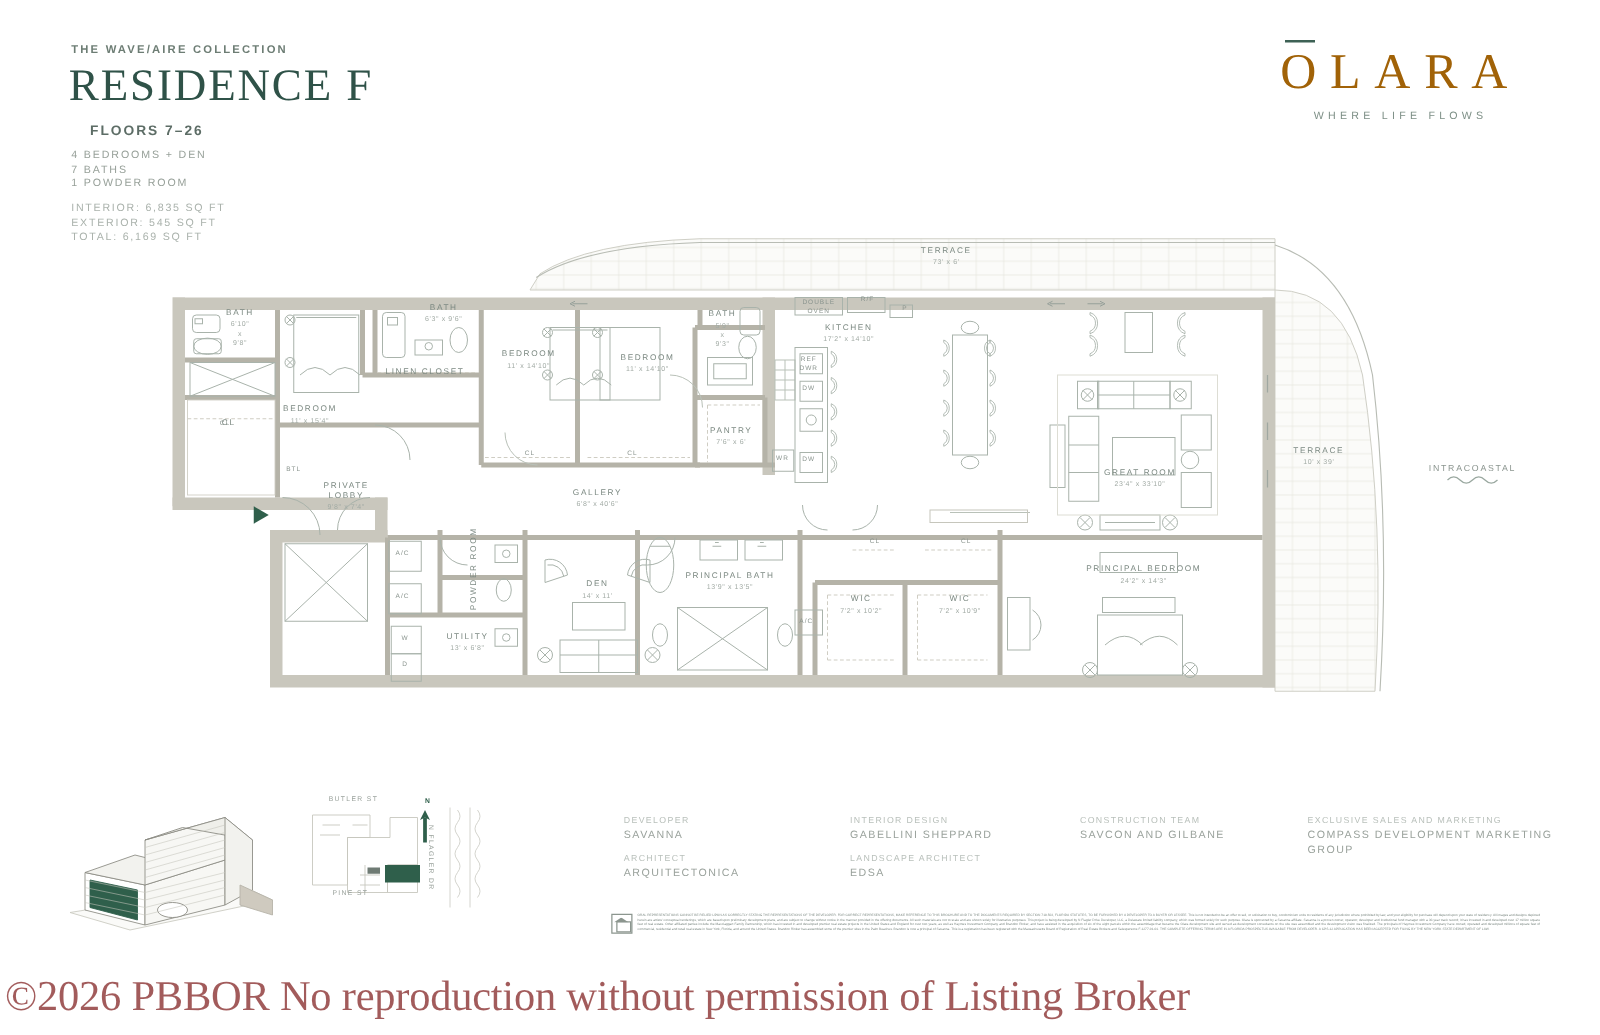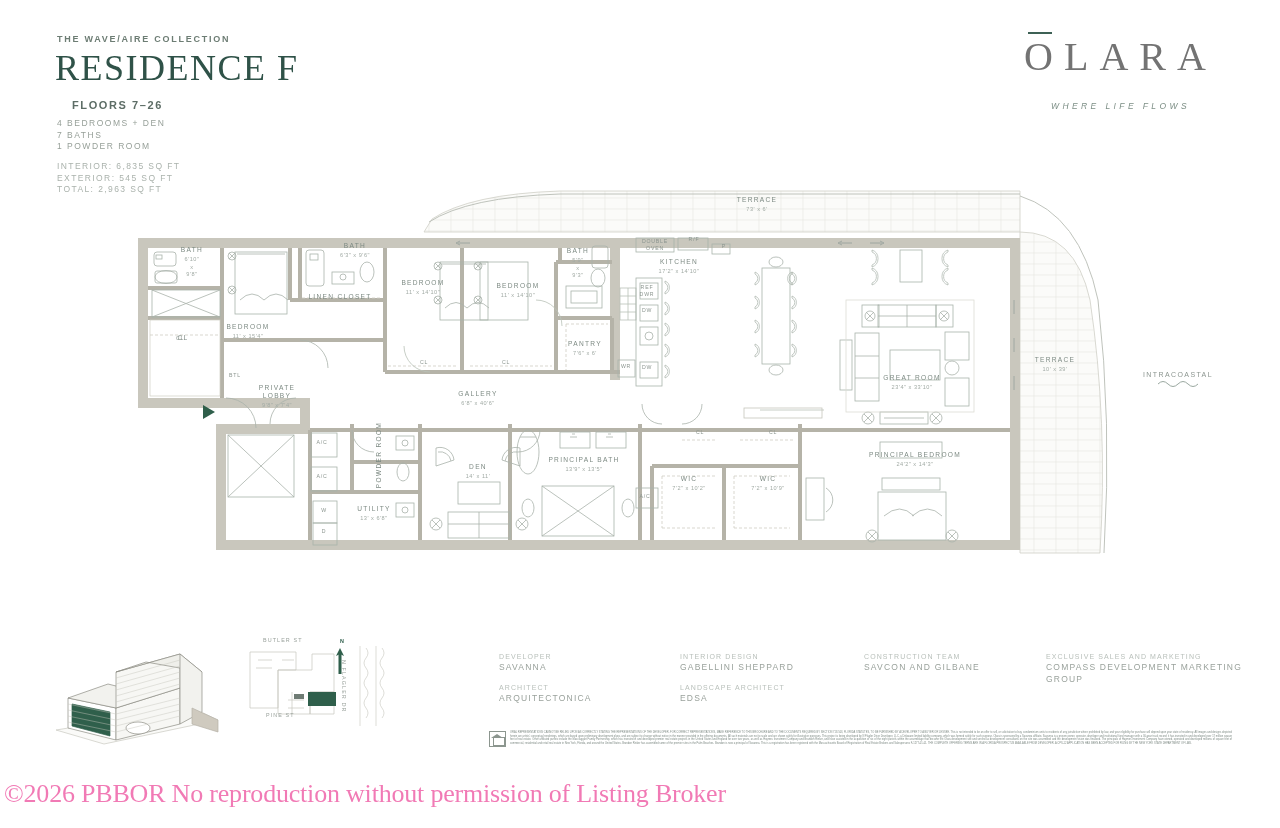--- a/index.html
+++ b/index.html
@@ -32,32 +32,31 @@
   }
   .areas {
     position:absolute; left:57px; top:161px;
     font-size:8.5px; letter-spacing:1.4px; color:#aab2ac; line-height:11.5px;
   }
 
   
   .logo-wrap { position:absolute; right:55px; top:34px; text-align:center; width:220px; }
   .logo-mark {
     font-family:"Liberation Serif", serif;
-    font-size:40px; letter-spacing:11px; color:#737373; line-height:46px;
+    font-size:40px; letter-spacing:11px; color:#a16207; line-height:46px;
     padding-left:11px;
   }
   .logo-mark .macron { position:relative; display:inline-block; }
   .logo-mark .macron::before {
     content:""; position:absolute; left:4px; right:12px; top:-2px;
     height:1.6px; background:#3d6155;
   }
   .logo-tag {
-    font-size:8.5px; letter-spacing:3.4px; color:#7d8f86; margin-top:21px;
+    font-size:8.5px; letter-spacing:3.4px; color:#7d8f86; margin-top:7px;
     padding-left:11px;
-    font-style:italic;
   }
 
   
   #plan { position:absolute; left:0; top:0; width:1280px; height:828px; }
   #plan text { font-family:"Liberation Sans", sans-serif; }
 
   
   .credits { position:absolute; top:652px; font-size:7px; letter-spacing:1.1px; }
   .credits .lbl { color:#b9c0bb; display:block; line-height:10px; }
   .credits .val { color:#9aa29c; display:block; line-height:11.5px; font-size:8.5px; letter-spacing:1.2px; }
@@ -84,21 +83,21 @@
   .eho::after {
     content:""; position:absolute; left:1px; top:2px; width:12px; height:4px;
     background:#8c968f;
     clip-path: polygon(50% 0%, 100% 100%, 0% 100%);
   }
 
   
   .watermark {
     position:absolute; left:4px; top:779px; width:1272px;
     font-family:"Liberation Serif", serif;
-    font-size:26px; color:#ec4899; opacity:0.72; white-space:nowrap;
+    font-size:34px; color:#7f1d1d; opacity:0.72; white-space:nowrap;
     letter-spacing:-0.2px;
   }
 
   
   .sitelabel { position:absolute; font-size:5.4px; letter-spacing:1.1px; color:#9aa29c; }
   .sitelabel.vert { transform:rotate(90deg); transform-origin:left top; }
 </style>
 </head>
 <body>
 
@@ -108,21 +107,21 @@
   <div class="residence">RESIDENCE F</div>
   <div class="floors">FLOORS 7–26</div>
   <div class="specs">
       <div>4 BEDROOMS + DEN</div>
       <div>7 BATHS</div>
       <div>1 POWDER ROOM</div>
     </div>
   <div class="areas">
       <div>INTERIOR: 6,835 SQ FT</div>
       <div>EXTERIOR: 545 SQ FT</div>
-      <div>TOTAL: 2,963 SQ FT</div>
+      <div>TOTAL: 6,169 SQ FT</div>
     </div>
 
   <div class="logo-wrap">
     <div class="logo-mark"><span class="macron">O</span><span>LARA</span></div>
     <div class="logo-tag">WHERE LIFE FLOWS</div>
   </div>
 
   <svg id="plan" viewBox="0 0 1280 828">
     <defs>
       <pattern id="tile" width="22" height="11" patternUnits="userSpaceOnUse">

